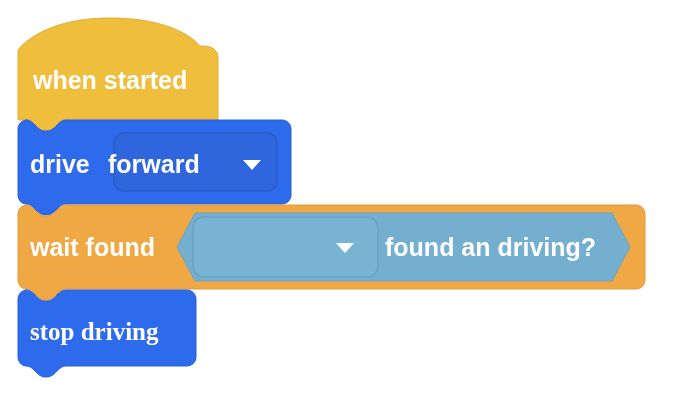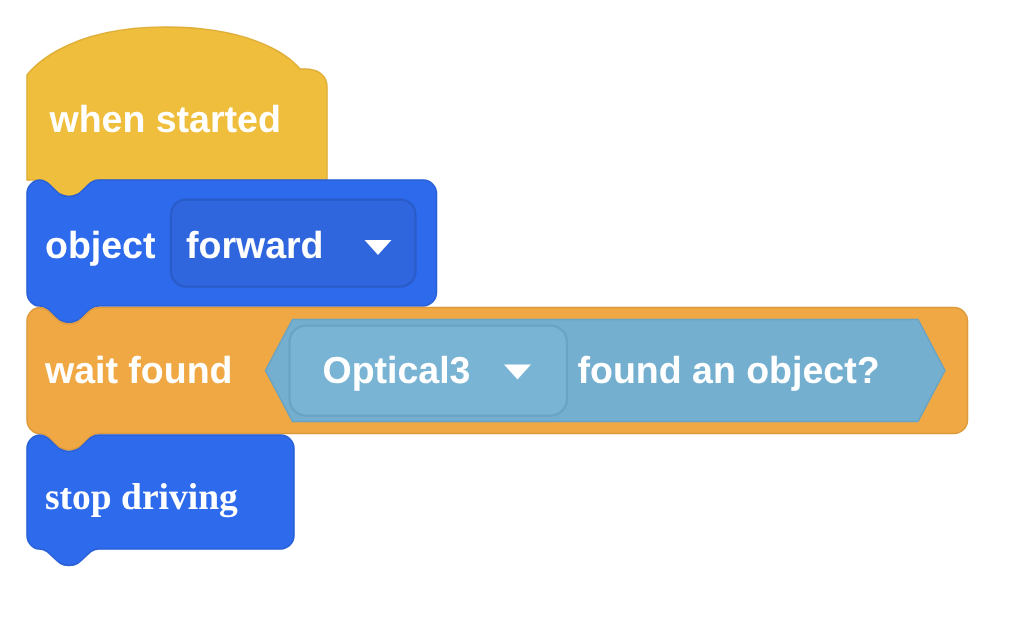--- a/index.html
+++ b/index.html
@@ -40,21 +40,21 @@
     font-weight: bold;
     font-size: 25px;
     line-height: 1;
     white-space: nowrap;
     letter-spacing: 0px;
     text-shadow: none;
   }
 
   .lbl-when-started { left: 33px;  top: 68px; }
   .lbl-drive        { left: 30px;  top: 152px; }
-  .lbl-forward      { left: 124px; top: 152px; }
+  .lbl-forward      { left: 108px; top: 152px; }
   .lbl-wait-until   { left: 30px;  top: 235px; }
   .lbl-optical      { left: 215px; top: 235px; }
   .lbl-found        { left: 385px; top: 235px; }
   .lbl-stop-driving { left: 30px;  top: 319px; font-family: Liberation Serif, serif; }
 
   .dropdown-arrow {
     position: absolute;
     width: 0;
     height: 0;
     border-left: 9px solid transparent;
@@ -156,29 +156,28 @@
                C53,375 51,377 46,377
                C41,377 39,375 35,371
                C32,368 30,366 26,366
                C22,366 18,362 18,357
                Z"></path>
     </g>
   </svg>
 
   <div class="label lbl-when-started">when started</div>
 
-  <div class="label lbl-drive">object</div>
+  <div class="label lbl-drive">drive</div>
 
   <div class="label lbl-forward">forward</div>
 
   <div class="dropdown-arrow arrow-forward"></div>
 
   <div class="label lbl-wait-until">wait found</div>
 
-  <div class="label lbl-optical">Optical3</div>
 
   <div class="dropdown-arrow arrow-optical"></div>
 
-  <div class="label lbl-found">found an object?</div>
+  <div class="label lbl-found">found an driving?</div>
 
   <div class="label lbl-stop-driving">stop driving</div>
 
 </div>
 
 </body></html>

